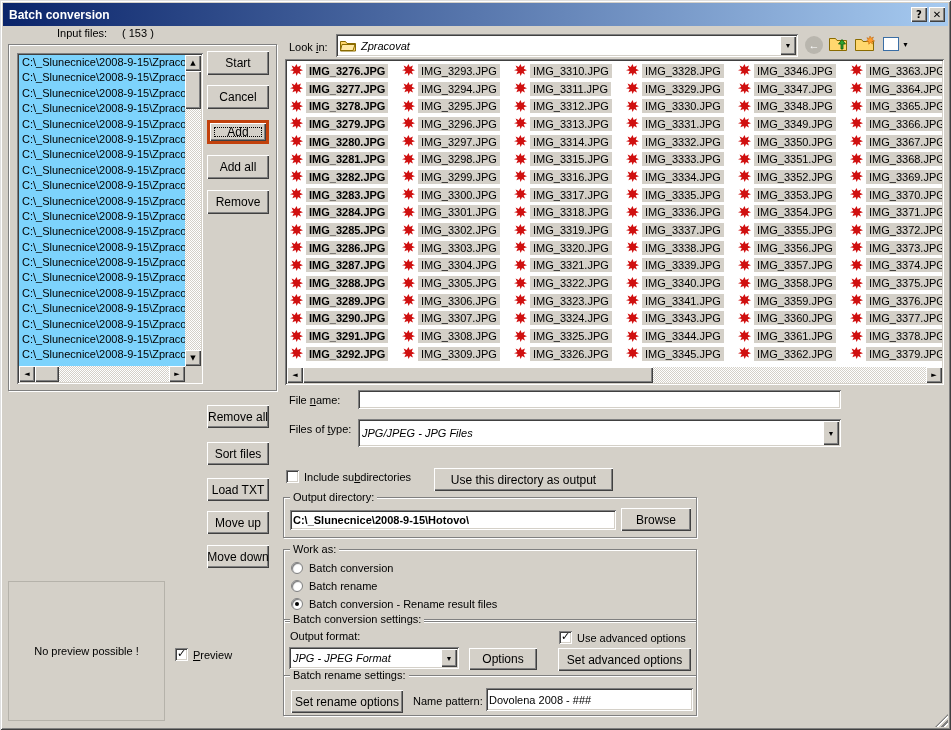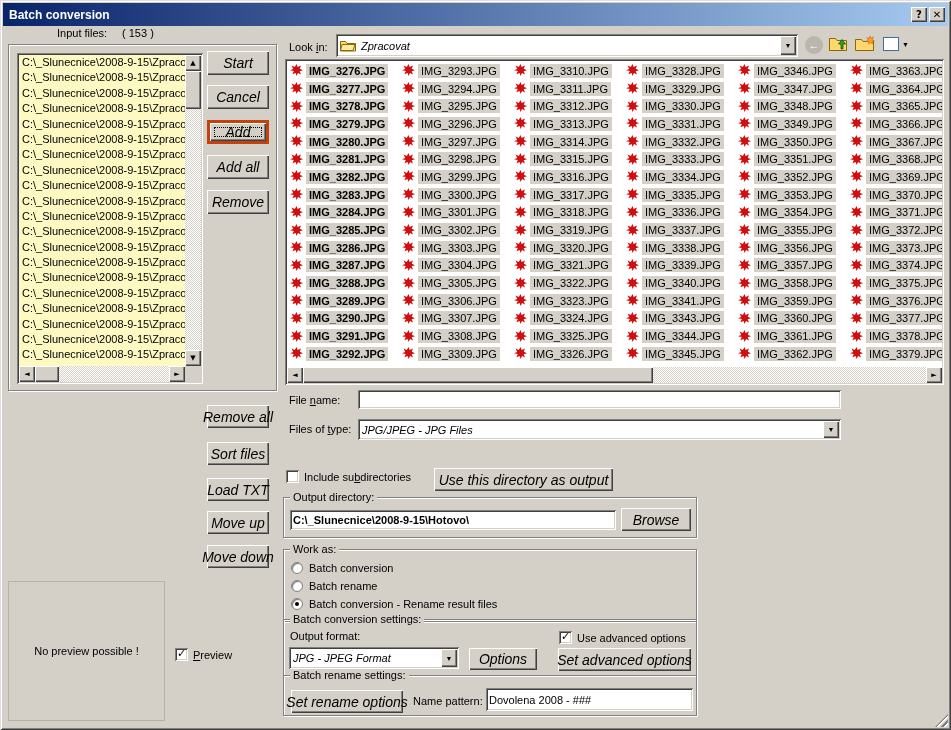--- a/index.html
+++ b/index.html
@@ -22,36 +22,36 @@
     display:flex; align-items:center; justify-content:center;
     font-size:10px; font-weight:bold; font-family:"DejaVu Sans",sans-serif;
   }
   .lbl{ position:absolute; white-space:nowrap; }
   .r3d{
     background:#d4d0c8;
     box-shadow: inset 1px 1px 0 #ffffff, inset -1px -1px 0 #404040, inset -2px -2px 0 #808080;
   }
   .btn{
     position:absolute; display:flex; align-items:center; justify-content:center;
-    font-size:14px; white-space:nowrap; cursor:default;font-style:italic;
+    font-size:12px; white-space:nowrap; cursor:default;
   }
   .btn.default-btn{ border:3px solid #c2410c; }
   .btn.default-btn::after{
     content:''; position:absolute; left:4px; right:4px; top:4px; bottom:4px;
     border:1px dotted #000;
   }
   .sunken{
     background:#fff;
     box-shadow: inset 1px 1px 0 #808080, inset -1px -1px 0 #ffffff,
                 inset 2px 2px 0 #404040, inset -2px -2px 0 #d4d0c8;
   }
   .etched{ position:absolute; border:1px solid #808080; box-shadow: inset 1px 1px 0 #ffffff, 1px 1px 0 #ffffff; }
   .legend{ position:absolute; top:-7px; left:6px; background:#d4d0c8; padding:0 3px; white-space:nowrap; }
   
-  .lb-rows{ position:absolute; left:2px; top:2px; right:18px; bottom:18px; overflow:hidden; background:#fef9c3; }
+  .lb-rows{ position:absolute; left:2px; top:2px; right:18px; bottom:18px; overflow:hidden; background:#7dd3fc; }
   .lb-row{ line-height:15.4px; height:15.4px; padding-left:3px; white-space:nowrap; overflow:hidden; }
   .track{ background-color:#e7e3db; background-image:repeating-conic-gradient(#ffffff 0 25%, #d4d0c8 0 50%); background-size:2px 2px; }
   .sbtn{ position:absolute; width:16px; height:16px; display:flex; align-items:center; justify-content:center;
          font-size:7px; font-family:"DejaVu Sans",sans-serif; color:#000; }
   .thumb{ position:absolute; }
   
   .file-cols{ position:absolute; left:2px; top:2px; right:2px; bottom:18px; overflow:hidden; background:#fff; }
   .file-col{ position:absolute; top:1px; width:112px; }
   .file-item{ height:17.7px; display:flex; align-items:center; white-space:nowrap; }
   .file-item svg{ flex:0 0 13px; }
@@ -810,21 +810,21 @@
     <div class="track" style="position:absolute; left:2px; right:2px; bottom:2px; height:16px;">
       <span class="sbtn r3d" style="left:0; top:0;">◄</span>
       <div class="thumb r3d" style="left:16px; top:0; width:350px; height:16px;"></div>
       <span class="sbtn r3d" style="right:0; top:0;">►</span>
     </div>
   </div>
 
   <span class="lbl" style="left:289px; top:394px;">File <u>n</u>ame:</span>
   <input class="field sunken" style="left: 358px; top: 390px; width: 483px; height: 19px;" value="">
   <span class="lbl" style="left:289px; top:423px;">Files of <u>t</u>ype:</span>
-  <div class="combo sunken" style="left:358px; top:419px; width:483px; height:21px;">
+  <div class="combo sunken" style="left:358px; top:419px; width:483px; height:28px;">
     <span class="combo-text">JPG/JPEG - JPG Files</span>
     <span class="combo-btn r3d">▼</span>
   </div>
 
   <span class="chk" style="left:286px; top:470px;"></span>
   <span class="lbl" style="left:304px; top:471px;">Include su<u>b</u>directories</span>
   <div class="btn r3d" style="left:434px; top:468px; width:179px; height:23px;">Use this directory as output</div>
 
   <div class="etched" style="left:283px; top:497px; width:414px; height:41px;">
     <span class="legend">Output directory:</span>

